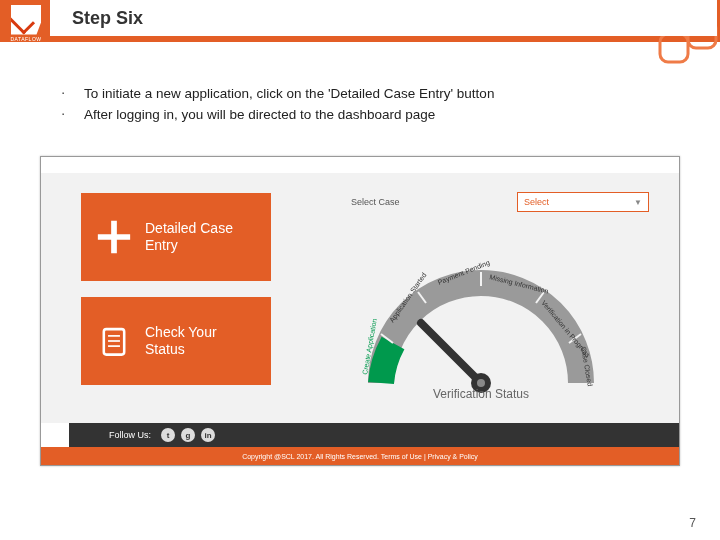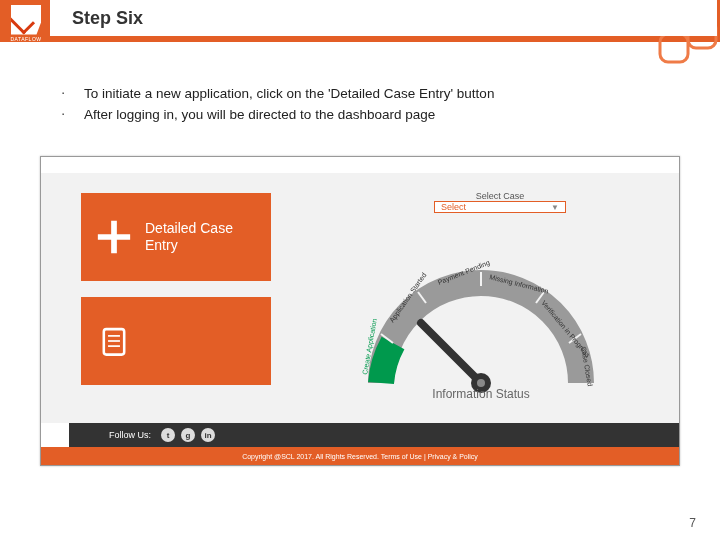--- a/index.html
+++ b/index.html
@@ -58,21 +58,21 @@
   .dash-btn {
     width: 190px; height: 88px; background: #e35e26; color: #fff;
     display: flex; align-items: center; padding: 4px 14px; gap: 12px;
     cursor: pointer;
   }
   .dash-btn .dash-icon { width: 38px; height: 38px; flex: none; display:flex; align-items:center; justify-content:center; }
   .dash-btn .dash-label { font-size: 14px; line-height: 1.2; }
 
   .select-row {
     position: absolute; top: 18px; left: 310px; right: 30px; height: 22px;
-    display: flex; align-items: center; justify-content: space-between; font-size: 9px; color: #555; flex-direction: column;
+    display: flex; align-items: center; justify-content: space-between; font-size: 9px; color: #555;
   }
   .select-box {
     width: 132px; height: 20px; border: 1px solid #e35e26; background: #fff;
     display: flex; align-items: center; justify-content: space-between;
     padding: 0 6px; color: #e35e26; font-size: 9px;
   }
   .select-box .chev { font-size: 8px; color: #888; }
 
   .gauge-wrap { position: absolute; top: 40px; left: 280px; width: 320px; height: 200px; }
   .gauge-title { position: absolute; bottom: 12px; left: 0; right: 0; text-align: center; font-size: 12px; color: #666; }
@@ -129,20 +129,21 @@
       </div>
       <div class="dash-btn">
         <span class="dash-icon">
           <svg viewBox="0 0 40 40" width="34" height="34">
             <rect x="8" y="6" width="24" height="30" rx="3" fill="none" stroke="#fff" stroke-width="3"></rect>
             <line x1="13" y1="14" x2="27" y2="14" stroke="#fff" stroke-width="2"></line>
             <line x1="13" y1="20" x2="27" y2="20" stroke="#fff" stroke-width="2"></line>
             <line x1="13" y1="26" x2="27" y2="26" stroke="#fff" stroke-width="2"></line>
           </svg>
         </span>
+        <span class="dash-label">Check Your Status</span>
       </div>
     </div>
 
     <div class="select-row">
       <span>Select Case</span>
       <div class="select-box">
         <span>Select</span>
         <span class="chev">▼</span>
       </div>
     </div>
@@ -170,21 +171,21 @@
           <circle cx="160" cy="170" r="4" fill="#888"></circle>
         </g>
 
         <text class="gauge-label green" transform="translate(46 162) rotate(-80)">Create Application</text>
         <text class="gauge-label" transform="translate(72 110) rotate(-55)">Application Started</text>
         <text class="gauge-label" transform="translate(118 72) rotate(-22)">Payment Pending</text>
         <text class="gauge-label" transform="translate(168 66) rotate(14)">Missing Information</text>
         <text class="gauge-label" transform="translate(220 90) rotate(50)">Verification in Progress</text>
         <text class="gauge-label" transform="translate(260 134) rotate(80)">Case Closed</text>
       </svg>
-      <div class="gauge-title">Information Status</div>
+      <div class="gauge-title">Verification Status</div>
     </div>
 
   </div>
   <div class="screenshot-footer">
     <span class="footer-follow">Follow Us:</span>
     <span class="soc">t</span>
     <span class="soc">g</span>
     <span class="soc">in</span>
   </div>
   <div class="screenshot-copyright">

